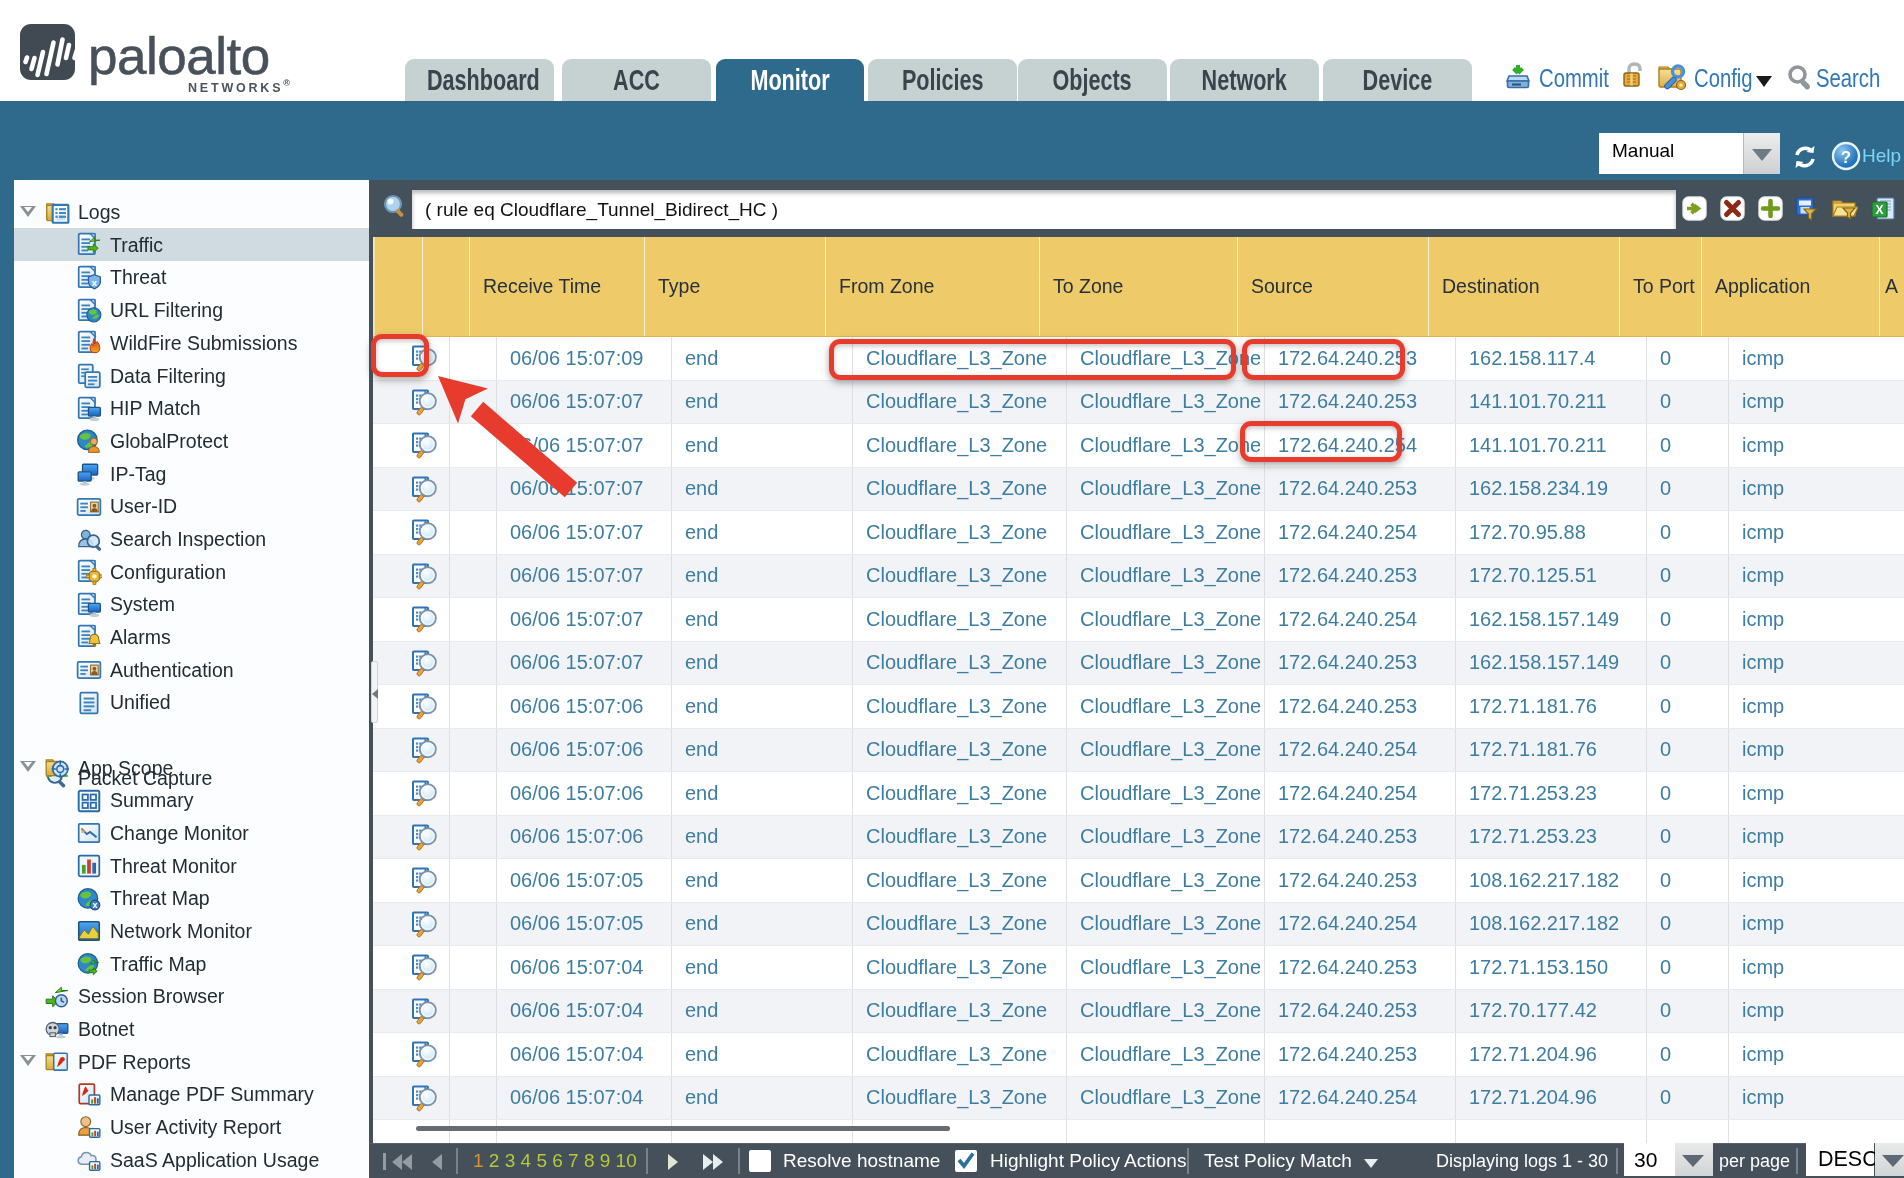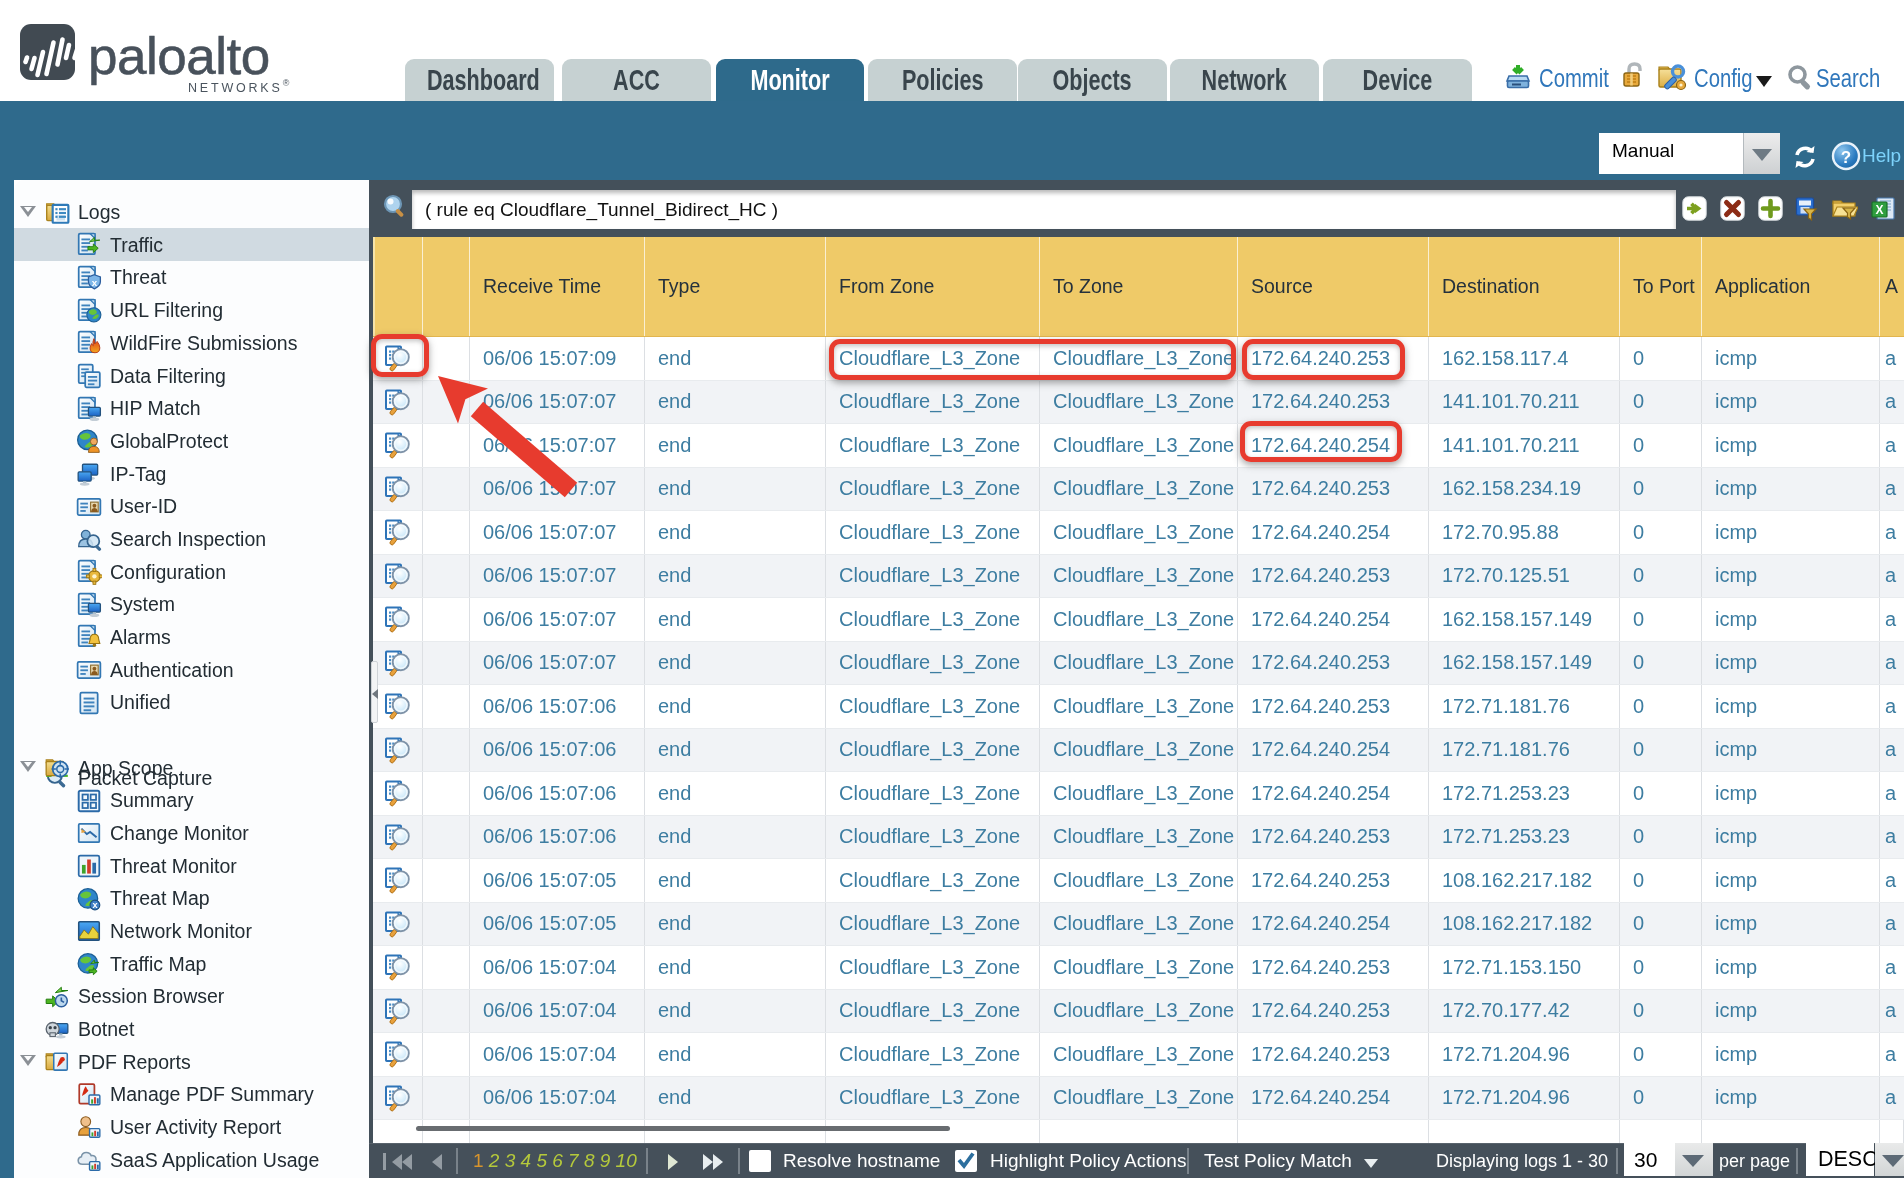--- a/index.html
+++ b/index.html
@@ -1,20 +1,20 @@
 <!DOCTYPE html>
 <html><head><meta charset="utf-8"><style>
 * { margin:0; padding:0; box-sizing:border-box; }
 html,body { width:1904px; height:1178px; overflow:hidden; font-family:"Liberation Sans",sans-serif; background:#fff; }
 .abs { position:absolute; }
 
 
 #hdr { position:absolute; left:0; top:0; width:1904px; height:101px; background:#fff; }
 #logoword { position:absolute; left:88px; top:26px; font-size:52px; color:#48515b; letter-spacing:-0.5px; transform:scaleX(1.02); transform-origin:0 0; -webkit-text-stroke:0.55px #48515b; }
-#logonet { position:absolute; left:188px; top:78px; font-size:12.5px; font-weight:normal; color:#4a545e; letter-spacing:2.8px; }
+#logonet { position:absolute; left:188px; top:78px; font-size:12.5px; font-weight:bold; color:#4a545e; letter-spacing:2.8px; }
 .tab { position:absolute; top:59px; height:42px; width:149px; border-radius:9px 9px 0 0;
   background:#c6d1d2; color:#39454c; font-size:30px; font-weight:bold; text-align:center; line-height:41px; }
 .tab > span { display:inline-block; transform:scaleX(0.72); transform-origin:50% 50%; }
 .tab.act { background:#2e6a8b; color:#fff; }
 .lnk { color:#3077bb; font-size:26px; display:inline-block; transform:scaleX(0.78); transform-origin:0 0; white-space:nowrap; }
 
 
 #band { position:absolute; left:0; top:101px; width:1904px; height:79px; background:#2f6a8c; }
 #manual { position:absolute; left:1599px; top:32px; width:181px; height:41px; background:#fff; }
 #manual .txt { position:absolute; left:13px; top:7px; font-size:19px; color:#000; }
@@ -41,21 +41,21 @@
 #fmag { position:absolute; left:12px; top:13px; }
 #finput { position:absolute; left:43px; top:10px; width:1264px; height:39px; background:#fff; font-size:19px; color:#111; line-height:39px; padding-left:13px; box-shadow:inset 0 3px 4px rgba(0,0,0,0.28); }
 .fico { position:absolute; top:16px; }
 
 
 #thead { position:absolute; left:372.5px; top:237px; width:1531.5px; height:100px; background:#efca68; border-bottom:1px solid #e2b54e; display:grid;
   grid-template-columns:50.5px 47px 175px 181px 214px 198px 191px 191px 82px 178px 1fr; box-shadow:inset 2px 0 0 #f6e3a8; }
 #thead .c { border-right:1px solid rgba(255,255,255,0.7); font-size:19.5px; color:#25313c; padding-left:13px; display:flex; align-items:center; }
 #thead .c.last { border-right:none; padding-left:5px; }
 #tbody { position:absolute; left:372.5px; top:337px; width:1531.5px; }
-.trw { display:grid; grid-template-columns:50.5px 47px 175px 181px 214px 198px 191px 191px 82px 178px 1fr; height:43.5px; background:#fff; border-bottom:1px solid #e8ebee; }
+.trw { display:grid; grid-template-columns:50.5px 47px 175px 181px 214px 198px 191px 191px 82px 178px 1fr; height:43.5px; background:#fff; border-bottom:1px solid #e8ebee;padding-left:27px; }
 .trw.alt { background:#f1f3f6; }
 .trw.cut { height:23px; border-bottom:none; }
 .trw .c { border-right:1px solid #dcdfe3; font-size:20px; color:#3d7da1; padding-left:13px; display:flex; align-items:center; overflow:hidden; white-space:nowrap; }
 .trw .c.last { border-right:none; padding-left:5px; }
 .trw .c.ic { padding-left:0; justify-content:center; }
 
 
 #hscroll { position:absolute; left:372.5px; top:1120px; width:1531.5px; height:23px; }
 #hthumb { position:absolute; left:43px; top:6px; width:534px; height:5px; border-radius:2.5px; background:#686c70; }
 #bbar { position:absolute; left:369px; top:1143px; width:1535px; height:35px; background:#45505a; border-top:1px solid #59636c; color:#fff; font-size:19px; }
@@ -2005,21 +2005,21 @@
 <div id="hscroll">
     <div id="hthumb"></div>
   </div>
 
 <div id="bbar">
   <span class="ltri" style="left:15px;top:10px;border:8px solid transparent;border-right:10px solid #949ca3;"></span>
   <span class="ltri" style="left:25px;top:10px;border:8px solid transparent;border-right:10px solid #949ca3;"></span>
   <span class="abs" style="left:14px;top:9px;width:3px;height:17px;background:#949ca3;"></span>
   <span class="ltri" style="left:55px;top:10px;border:8px solid transparent;border-right:10px solid #949ca3;"></span>
   <span class="bsep" style="left:87px;"></span>
-  <span class="lbl" style="left:104px;"><span style="color:#d8942c;">1</span><span style="color:#b5c93b;font-style:italic;"> 2 3 4 5 6 7 8 9 10</span></span>
+  <span class="lbl" style="left:104px;"><span style="color:#d8942c;">1</span><span style="color:#b5c93b;"> 2 3 4 5 6 7 8 9 10</span></span>
   <span class="bsep" style="left:277px;"></span>
   <span class="ltri" style="left:299px;top:10px;border:8px solid transparent;border-left:10px solid #dfe7d3;"></span>
   <span class="ltri" style="left:334px;top:10px;border:8px solid transparent;border-left:10px solid #e8eef0;"></span>
   <span class="ltri" style="left:344px;top:10px;border:8px solid transparent;border-left:10px solid #e8eef0;"></span>
   <span class="bsep" style="left:369px;"></span>
   <span class="chk" style="left:380px;"></span>
   <span class="lbl" style="left:414px;">Resolve hostname</span>
   <span class="chk" style="left:586px;">
     <svg width="22" height="22" viewBox="0 0 22 22">
         <path d="M4 10 l5 6 l9 -12.5" stroke="#2d6f9e" stroke-width="3.8" fill="none"></path>

